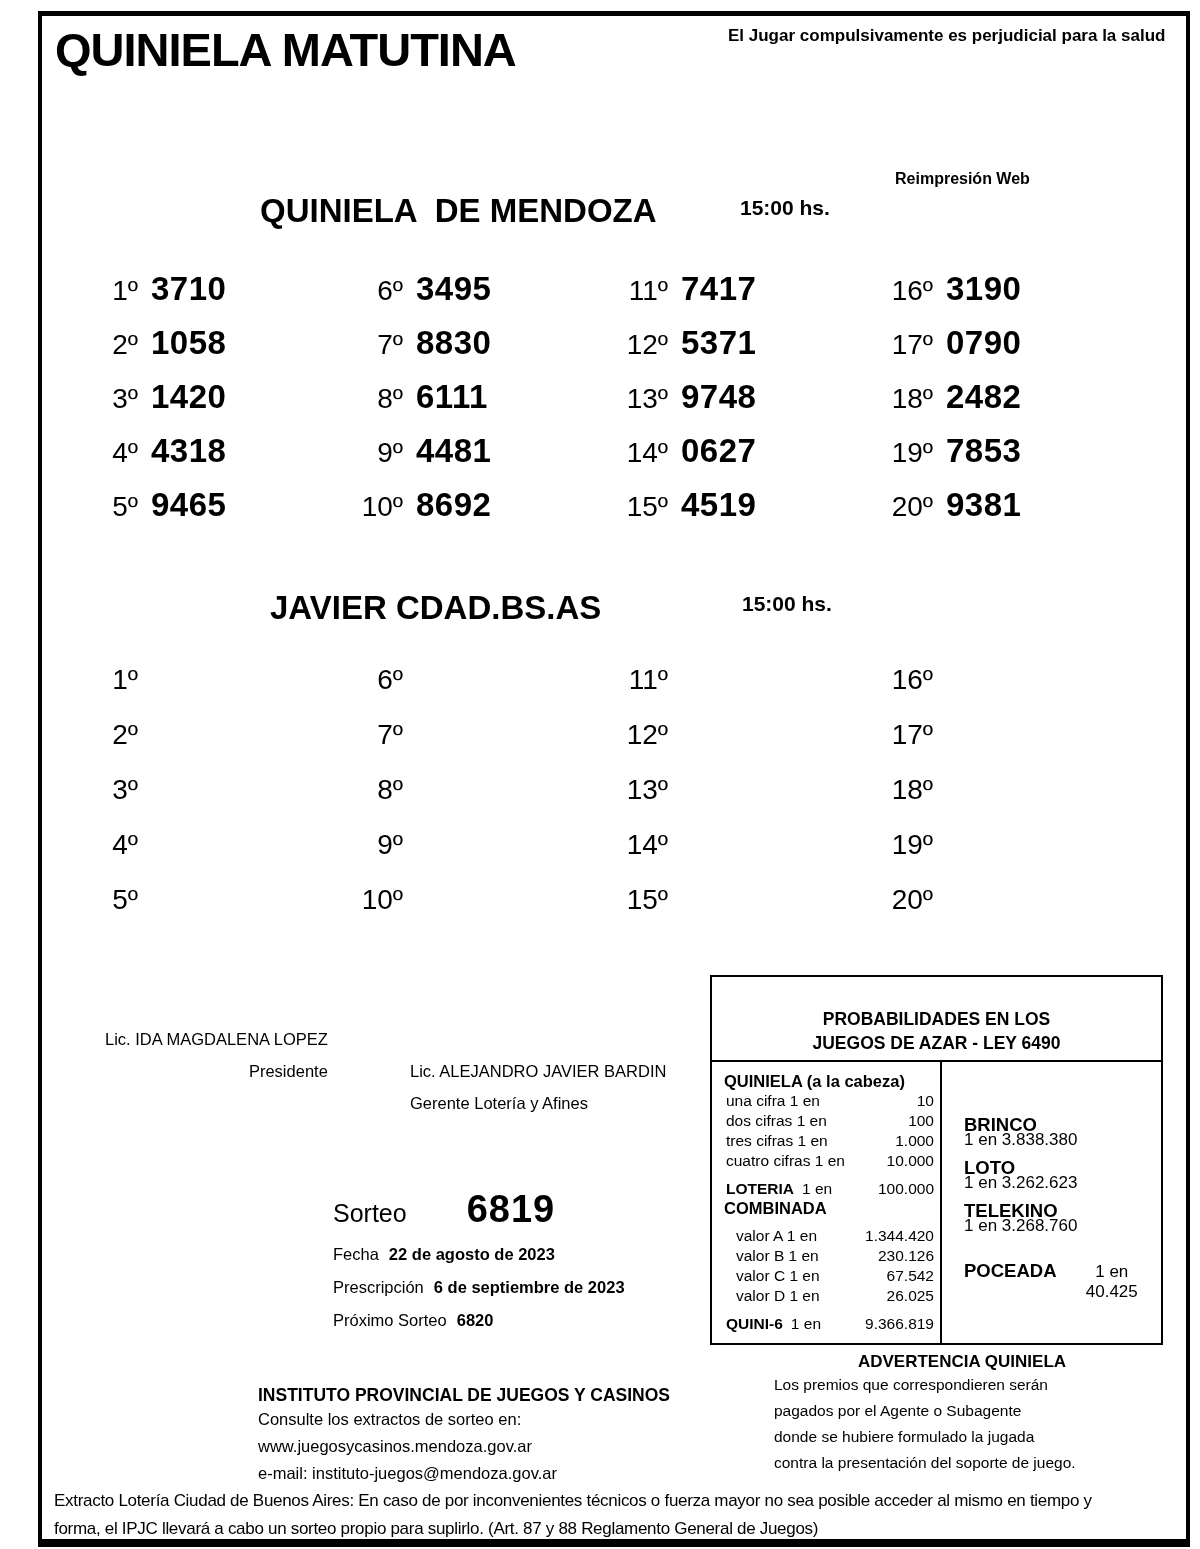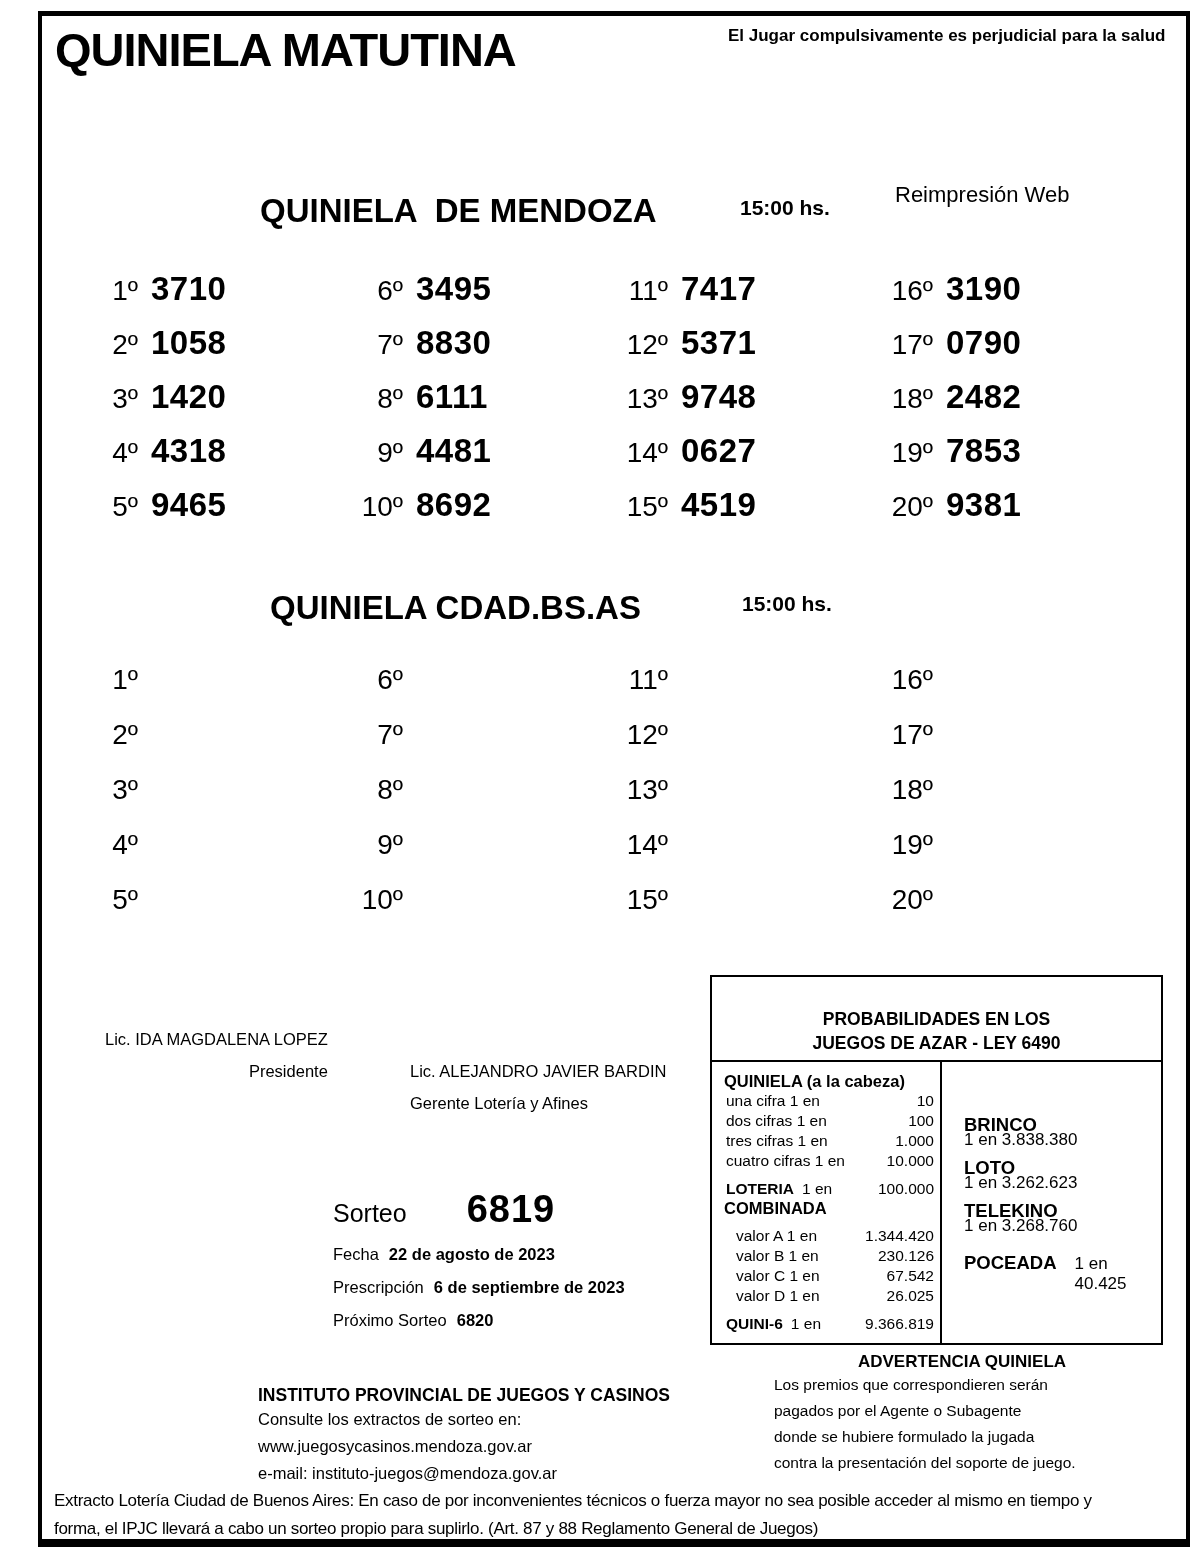--- a/index.html
+++ b/index.html
@@ -17,21 +17,21 @@
   }
   .abs { position:absolute; }
 
   
   .main-title { left:55px; top:22px; font-size:47px; font-weight:bold; letter-spacing:-1px; }
   .health-warning { left:728px; top:26px; width:450px; font-size:17px; font-weight:bold; }
 
   
   .mendoza-heading { left:260px; top:192px; font-size:33px; font-weight:bold; white-space:pre; }
   .mendoza-time { left:740px; top:196px; font-size:21px; font-weight:bold; }
-  .reprint { left:895px; top:182px; font-size:22px; font-weight:normal; }
+  .reprint { left:895px; top:170px; font-size:16px; font-weight:bold; }
   .bsas-heading { left:270px; top:589px; font-size:33px; font-weight:bold; }
   .bsas-time { left:742px; top:592px; font-size:21px; font-weight:bold; }
 
   
   .results-grid {
     left:70px; top:270px; width:1060px;
     display:grid; grid-auto-flow:column;
     grid-template-rows:repeat(5,54px);
     grid-template-columns:265px 265px 265px 265px;
   }
@@ -72,22 +72,22 @@
   .prob-subhead { font-size:16.5px; font-weight:bold; }
   .prob-row { display:flex; justify-content:space-between; font-size:15.5px; line-height:20px; padding-left:2px; }
   .prob-row.indent { padding-left:12px;gap:48px; }
   .prob-row .mid { flex:1; margin-left:8px; }
   .prob-row .v { text-align:right; }
   .gap-sm { margin-top:8px; }
   .bold { font-weight:bold; }
   .game { margin-bottom:7px; }
   .game-name { font-size:18.5px; font-weight:bold; }
   .game-odds { font-size:17px; text-align:left; margin-top:-6px; }
-  .game.inline { display:flex; align-items:baseline; margin-top:16px; }
-  .game.inline .game-odds { margin:0 0 0 18px; text-align:left; }
+  .game.inline { display:flex; align-items:baseline; margin-top:24px; }
+  .game.inline .game-odds { margin:0 0 0 18px; text-align:center; }
 
   
   .advertencia { left:758px; top:1352px; width:408px; }
   .advertencia-title { font-size:17px; font-weight:bold; text-align:center; }
   .advertencia-line { font-size:15.5px; line-height:26px; margin-left:16px; }
 
   
   .institute { left:258px; top:1385px; width:470px; }
   .institute-name { font-size:17.5px; font-weight:bold; }
   .institute-line { font-size:16.5px; line-height:27px; }
@@ -183,21 +183,21 @@
   <div class="cell">
       <span class="pos">19º</span>
       <span class="num">7853</span>
     </div>
   <div class="cell">
       <span class="pos">20º</span>
       <span class="num">9381</span>
     </div>
 </div>
 
-<div class="abs bsas-heading">QUINIELA CDAD.BS.AS</div>
+<div class="abs bsas-heading">JAVIER CDAD.BS.AS</div>
 <div class="abs bsas-time">15:00 hs.</div>
 
 <div class="abs loteria-grid">
   <div class="cell">
       <span class="pos">1º</span>
     </div>
   <div class="cell">
       <span class="pos">2º</span>
     </div>
   <div class="cell">

